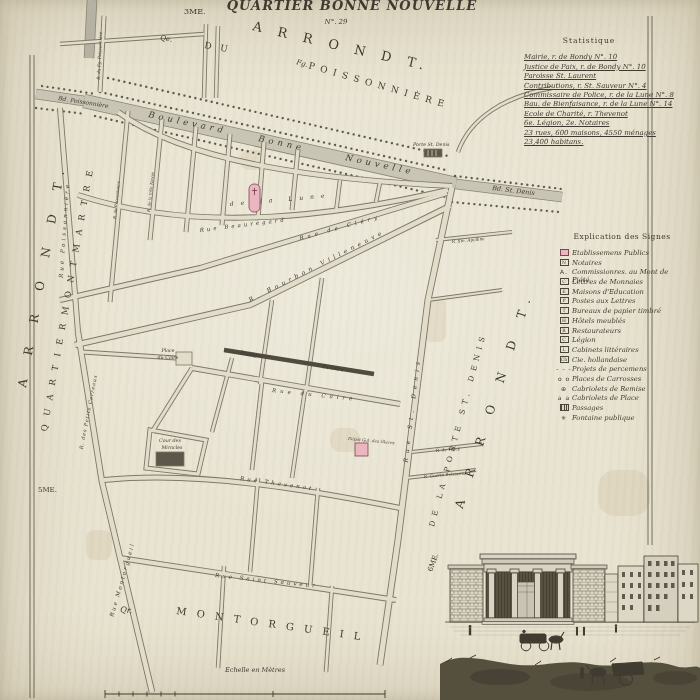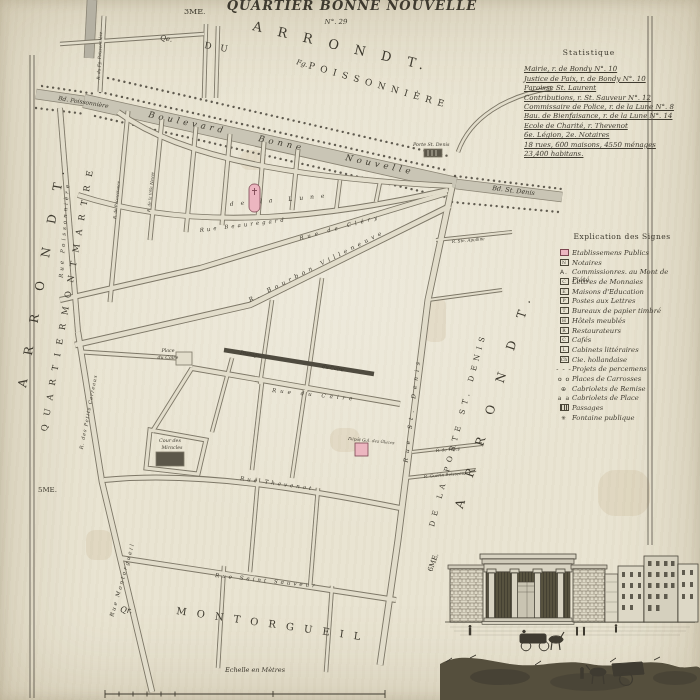--- a/index.html
+++ b/index.html
@@ -7,21 +7,21 @@
        font-family:"DejaVu Serif", serif;}
   #paper{position:absolute;inset:0;background:#e9e4d2;
     box-shadow:inset 0 0 90px rgba(120,98,55,.28), inset 0 0 14px rgba(90,70,40,.18);}
   #paper::after{content:"";position:absolute;inset:0;pointer-events:none;
     background:
       radial-gradient(60% 50% at 48% 42%, rgba(255,255,255,.22), rgba(255,255,255,0) 70%),
       repeating-linear-gradient(94deg, rgba(130,110,70,.03) 0 3px, rgba(0,0,0,0) 3px 8px);}
   #map-svg{position:absolute;left:0;top:0;}
   #engraving{position:absolute;left:440px;top:552px;}
   .block{position:absolute;color:#3e3a2f;}
-  .stats{left:524px;top:48px;width:130px;font-size:7px;font-style:italic;line-height:9.4px;}
+  .stats{left:524px;top:36px;width:130px;font-size:7px;font-style:italic;line-height:9.4px;}
   .stats .btitle{text-align:center;font-style:normal;font-size:7.5px;letter-spacing:1px;margin-bottom:8px;}
   .legend{left:556px;top:232px;width:132px;font-size:6.8px;font-style:italic;}
   .legend .btitle{text-align:center;font-style:normal;font-size:7.5px;letter-spacing:.5px;margin-bottom:8px;}
   .leg-row{display:flex;align-items:flex-start;height:9.7px;}
   .leg-sym{width:16px;flex:0 0 16px;display:flex;justify-content:center;align-items:center;
            font-style:normal;font-family:"DejaVu Sans",sans-serif;font-size:6px;color:#3e3a2f;}
   .sym-box{display:inline-block;width:7px;height:5px;border:.7px solid #4a4638;
            font-size:4.5px;line-height:5px;text-align:center;font-family:"DejaVu Serif",serif;}
   .sym-pink{background:#ecb6c0;border-color:#7c4550;}
   .sym-hatch{background:repeating-linear-gradient(90deg,#4a4638 0 1px,#ddd8c6 1px 2.5px);}
@@ -194,26 +194,26 @@
     <path d="M105,694 H385" stroke="#3e3a2f" stroke-width="1" fill="none"></path>
     <path d="M105,690 v8 M385,690 v8 M273,691 v6 M119,691.5 v5 M133,691.5 v5 M147,691.5 v5 M161,691.5 v5 M175,691.5 v5" stroke="#3e3a2f" stroke-width="0.9" fill="none"></path>
   </svg>
 
 <div class="block stats">
   <div class="btitle">Statistique</div>
   <div id="stats-lines">
       <div class="stat-line">Mairie, r. de Bondy N°. 10</div>
       <div class="stat-line">Justice de Paix, r. de Bondy N°. 10</div>
       <div class="stat-line">Paroisse St. Laurent</div>
-      <div class="stat-line">Contributions, r. St. Sauveur N°. 12</div>
+      <div class="stat-line">Contributions, r. St. Sauveur N°. 4</div>
       <div class="stat-line">Commissaire de Police, r. de la Lune N°. 8</div>
       <div class="stat-line">Bau. de Bienfaisance, r. de la Lune N°. 14</div>
       <div class="stat-line">Ecole de Charité, r. Thevenot</div>
       <div class="stat-line">6e. Légion, 2e. Notaires</div>
-      <div class="stat-line">18 rues, 600 maisons, 4550 ménages</div>
+      <div class="stat-line">23 rues, 600 maisons, 4550 ménages</div>
       <div class="stat-line">23,400 habitans.</div>
     </div>
 </div>
 
 <div class="block legend">
   <div class="btitle">Explication des Signes</div>
   <div id="legend-rows">
       <div class="leg-row">
         <span class="leg-sym">
           <span class="sym-box sym-pink"></span>
@@ -263,21 +263,21 @@
       <div class="leg-row">
         <span class="leg-sym">
           <span class="sym-box">R</span>
         </span>
         <span>Restaurateurs</span>
       </div>
       <div class="leg-row">
         <span class="leg-sym">
           <span class="sym-box">C</span>
         </span>
-        <span>Cafés</span>
+        <span>Légion</span>
       </div>
       <div class="leg-row">
         <span class="leg-sym">
           <span class="sym-box">L</span>
         </span>
         <span>Cabinets littéraires</span>
       </div>
       <div class="leg-row">
         <span class="leg-sym">
           <span class="sym-box">Ch</span>

